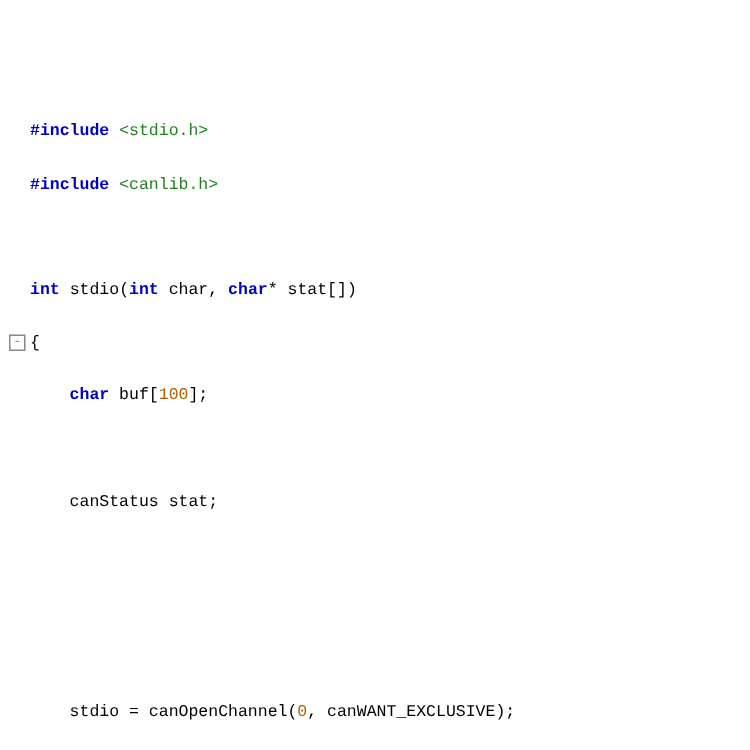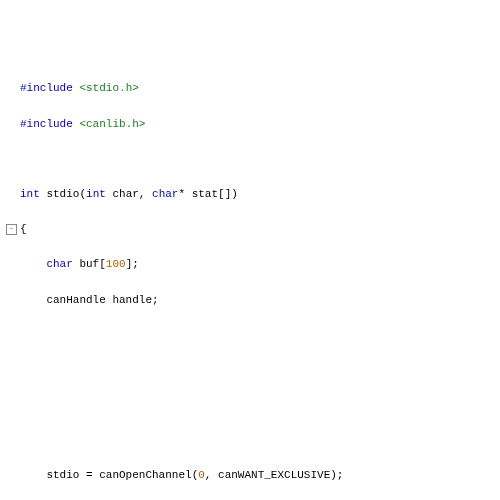--- a/index.html
+++ b/index.html
@@ -23,38 +23,38 @@
     display:inline-block;
     width:9px;height:9px;
     border:1px solid #888;
     color:#888;
     font-size:9px;
     line-height:8px;
     text-align:center;
     vertical-align:1px;
     margin-right:3px;
   }
-  .kw{color:#0000c0;font-weight:normal}                      
+  .kw{color:#0000c0;font-weight:bold}                      
   .num{color:#b06000}                     
   .str{color:#208020}
   .ln{display:block}
 </style>
 </head>
 <body>
 
 
 
 <span class="ln"><span class="gutter"> </span><span class="kw">#include</span> <span class="str">&lt;stdio.h&gt;</span></span>
 <span class="ln"><span class="gutter"> </span><span class="kw">#include</span> <span class="str">&lt;canlib.h&gt;</span></span>
 <span class="ln"><span class="gutter"> </span></span>
 <span class="ln"><span class="gutter"> </span><span class="kw">int</span> <span>stdio(</span><span class="kw">int</span><span> char, </span><span class="kw">char</span><span>* stat[])</span></span>
 <span class="ln"><span class="gutter"><span class="fold">-</span></span><span>{</span></span>
 <span class="ln"><span class="gutter"> </span>    <span class="kw">char</span><span> buf[</span><span class="num">100</span><span>];</span></span>
-<span class="ln"><span class="gutter"> </span>    <span>canHandle handle;</span></span>
 <span class="ln"><span class="gutter"> </span>    </span>
+<span class="ln"><span class="gutter"> </span>    <span>canStatus stat;</span></span>
 <span class="ln"><span class="gutter"> </span></span>
 <span class="ln"><span class="gutter"> </span>    </span>
 <span class="ln"><span class="gutter"> </span></span>
 <span class="ln"><span class="gutter"> </span>    <span>stdio = canOpenChannel(</span><span class="num">0</span><span>, canWANT_EXCLUSIVE);</span></span>
 
 
 
 
 
 

